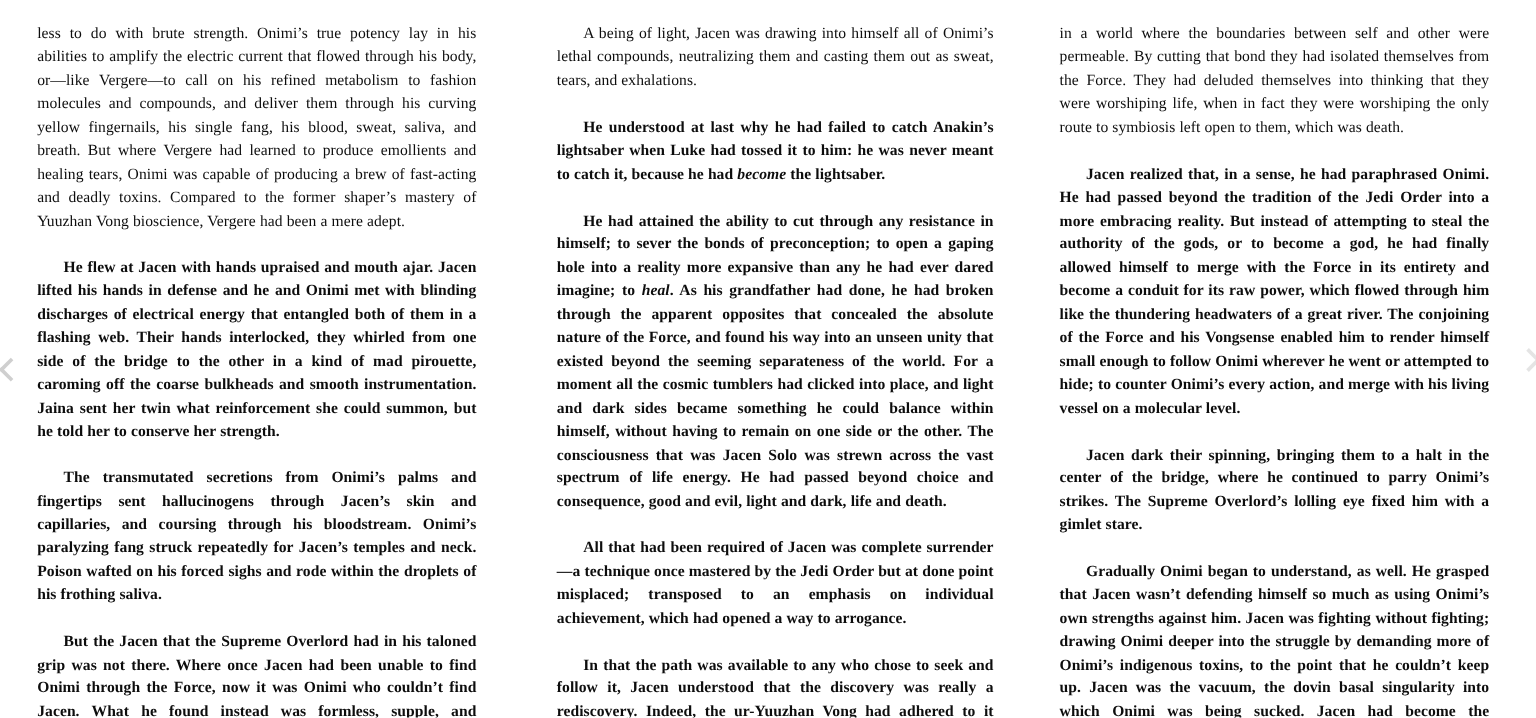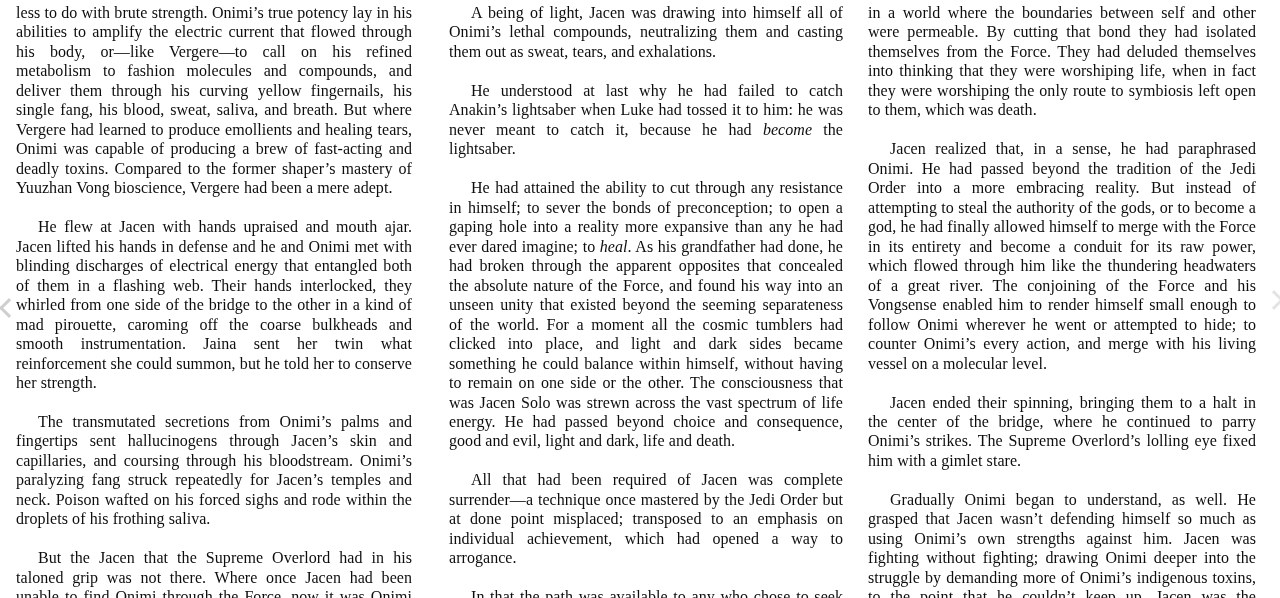--- a/index.html
+++ b/index.html
@@ -34,36 +34,36 @@
   .col {
     box-sizing: border-box;
     height: 598px;
     overflow: hidden;
   }
   .col-1 { width: 430px; padding: 3px 18px 0 16px; }
   .col-2 { width: 430px; padding: 3px 17px 16px 19px; }
   .col-3 { width: 420px; padding: 3px 24px 0 8px; }
 
   p.para {
-    margin: 0;
+    margin: 15px;
     padding: 0;
     text-align: justify;
     text-justify: inter-word;
-    font-size: 16px;
+    font-size: 13px;
     line-height: 19.48px;
     letter-spacing: 0.05px;
     word-spacing: 0.1px;
     hyphens: none;
     -webkit-hyphens: none;
   }
   p.para + p.para {
     margin-top: 0px;
   }
   p.indent { text-indent: 22px; }
-  p.spaced { margin-top: 19.4px !important; }
+  p.spaced { margin-top: 19.4px !important; font-weight: bold; }
   p.last-line-natural { text-align-last: left; }
   em { font-style: italic; }
 
   .nav-arrow {
     position: absolute;
     width: 26px;
     height: 40px;
     display: flex;
     align-items: center;
     justify-content: center;
@@ -105,21 +105,21 @@
       <p class="para indent last-line-natural">A being of light, Jacen was drawing into himself all of Onimi’s lethal compounds, neutralizing them and casting them out as sweat, tears, and exhalations.</p>
       <p class="para indent spaced last-line-natural">He understood at last why he had failed to catch Anakin’s lightsaber when Luke had tossed it to him: he was never meant to catch it, because he had <em>become</em> the lightsaber.</p>
       <p class="para indent spaced last-line-natural">He had attained the ability to cut through any resistance in himself; to sever the bonds of preconception; to open a gaping hole into a reality more expansive than any he had ever dared imagine; to <em>heal</em>. As his grandfather had done, he had broken through the apparent opposites that concealed the absolute nature of the Force, and found his way into an unseen unity that existed beyond the seeming separateness of the world. For a moment all the cosmic tumblers had clicked into place, and light and dark sides became something he could balance within himself, without having to remain on one side or the other. The consciousness that was Jacen Solo was strewn across the vast spectrum of life energy. He had passed beyond choice and consequence, good and evil, light and dark, life and death.</p>
       <p class="para indent spaced last-line-natural">All that had been required of Jacen was complete surrender—a technique once mastered by the Jedi Order but at done point misplaced; transposed to an emphasis on individual achievement, which had opened a way to arrogance.</p>
       <p class="para indent spaced">In that the path was available to any who chose to seek and follow it, Jacen understood that the discovery was really a rediscovery. Indeed, the ur-Yuuzhan Vong had adhered to it when they had lived in symbiosis with Yuuzhan’tar. In that dim protohistorical time, they had been group-minded, living</p>
     </div>
 
     <div class="col col-3">
       <p class="para last-line-natural">in a world where the boundaries between self and other were permeable. By cutting that bond they had isolated themselves from the Force. They had deluded themselves into thinking that they were worshiping life, when in fact they were worshiping the only route to symbiosis left open to them, which was death.</p>
       <p class="para indent spaced">Jacen realized that, in a sense, he had paraphrased Onimi. He had passed beyond the tradition of the Jedi Order into a more embracing reality. But instead of attempting to steal the authority of the gods, or to become a god, he had finally allowed himself to merge with the Force in its entirety and become a conduit for its raw power, which flowed through him like the thundering headwaters of a great river. The conjoining of the Force and his Vongsense enabled him to render himself small enough to follow Onimi wherever he went or attempted to hide; to counter Onimi’s every action, and merge with his living vessel on a molecular level.</p>
-      <p class="para indent spaced last-line-natural">Jacen ended their spinning, bringing them to a halt in the center of the bridge, where he continued to parry Onimi’s strikes. The Supreme Overlord’s lolling eye fixed him with a gimlet stare.</p>
+      <p class="para indent spaced last-line-natural">Jacen dark their spinning, bringing them to a halt in the center of the bridge, where he continued to parry Onimi’s strikes. The Supreme Overlord’s lolling eye fixed him with a gimlet stare.</p>
       <p class="para indent spaced last-line-natural">Gradually Onimi began to understand, as well. He grasped that Jacen wasn’t defending himself so much as using Onimi’s own strengths against him. Jacen was fighting without fighting; drawing Onimi deeper into the struggle by demanding more of Onimi’s indigenous toxins, to the point that he couldn’t keep up. Jacen was the vacuum, the dovin basal singularity into which Onimi was being sucked. Jacen had become the dismantling void that was drawing Onimi into a slender thread, attenuating him to the point of infinite smallness.</p>
     </div>
 
   </div>
 
   <div class="nav-arrow nav-prev">
     <span class="chev"></span>
   </div>
 
   <div class="nav-arrow nav-next">

